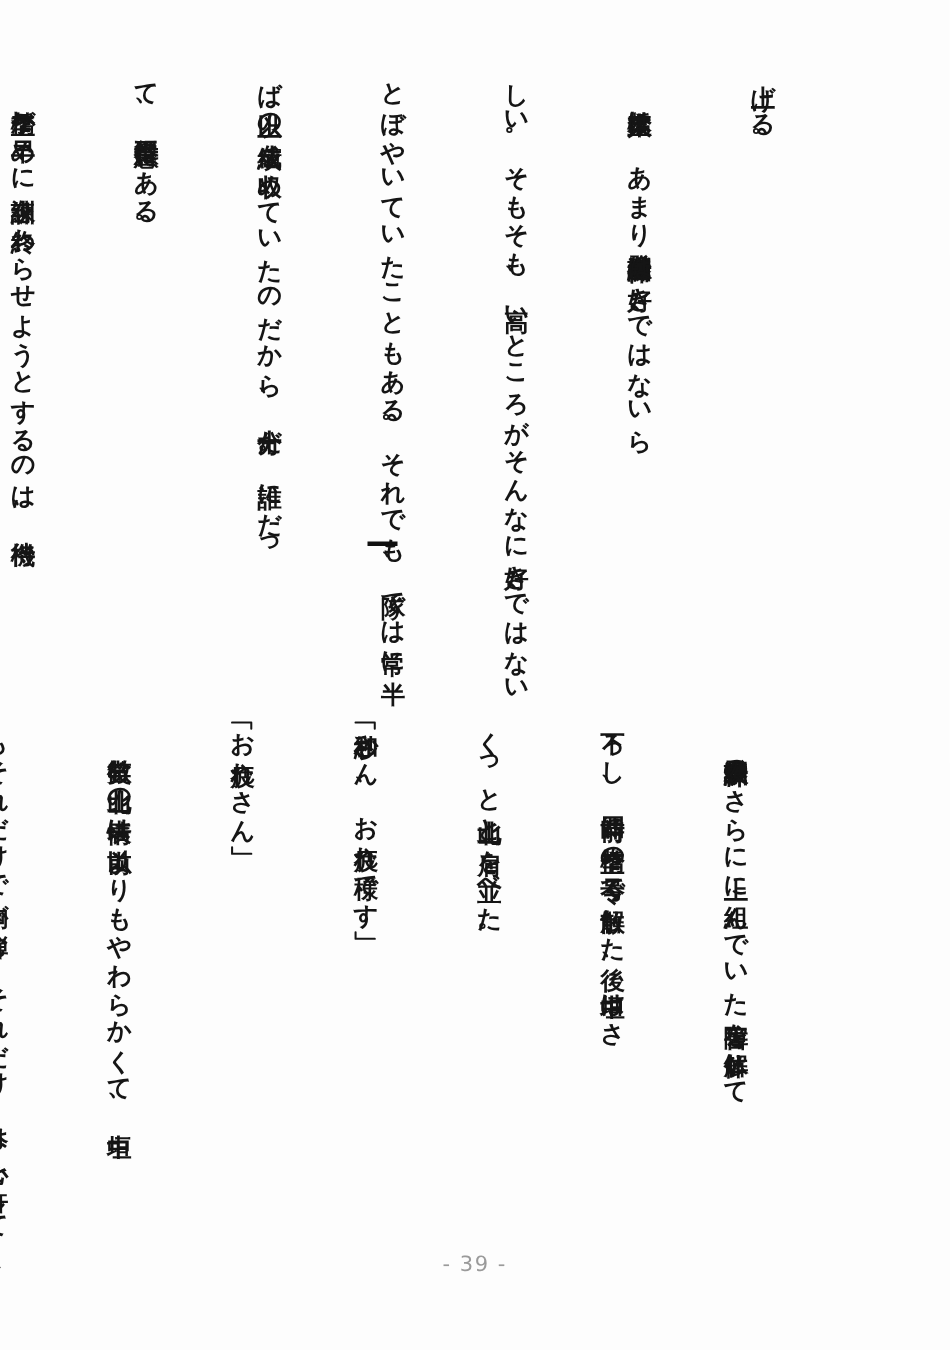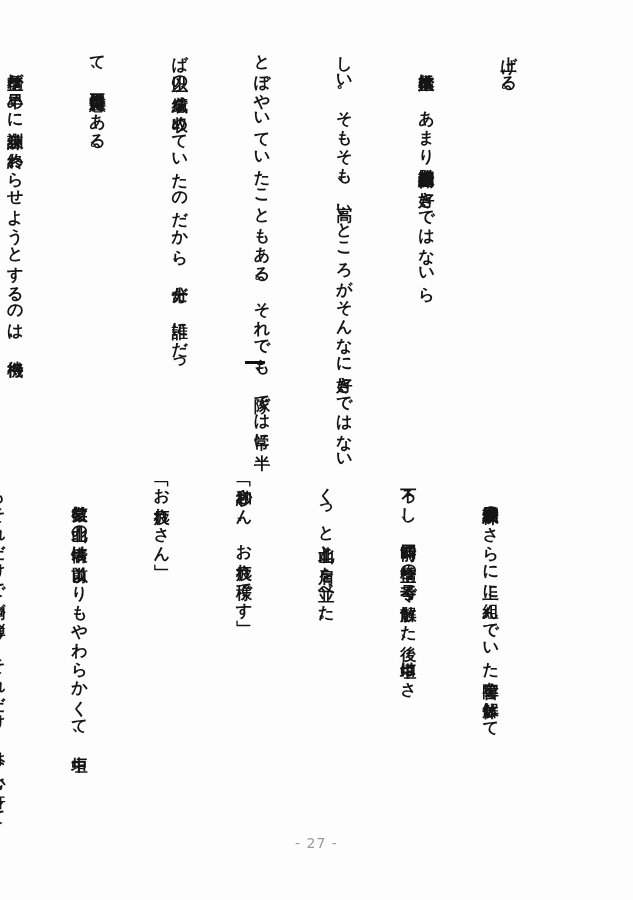--- a/index.html
+++ b/index.html
@@ -59,14 +59,14 @@
     
     
     
     
     
     
     
     
   </div>
 
-  <div class="page-number">- 27 -</div>
+  <div class="page-number">- 39 -</div>
 </div>
 
 </body></html>

